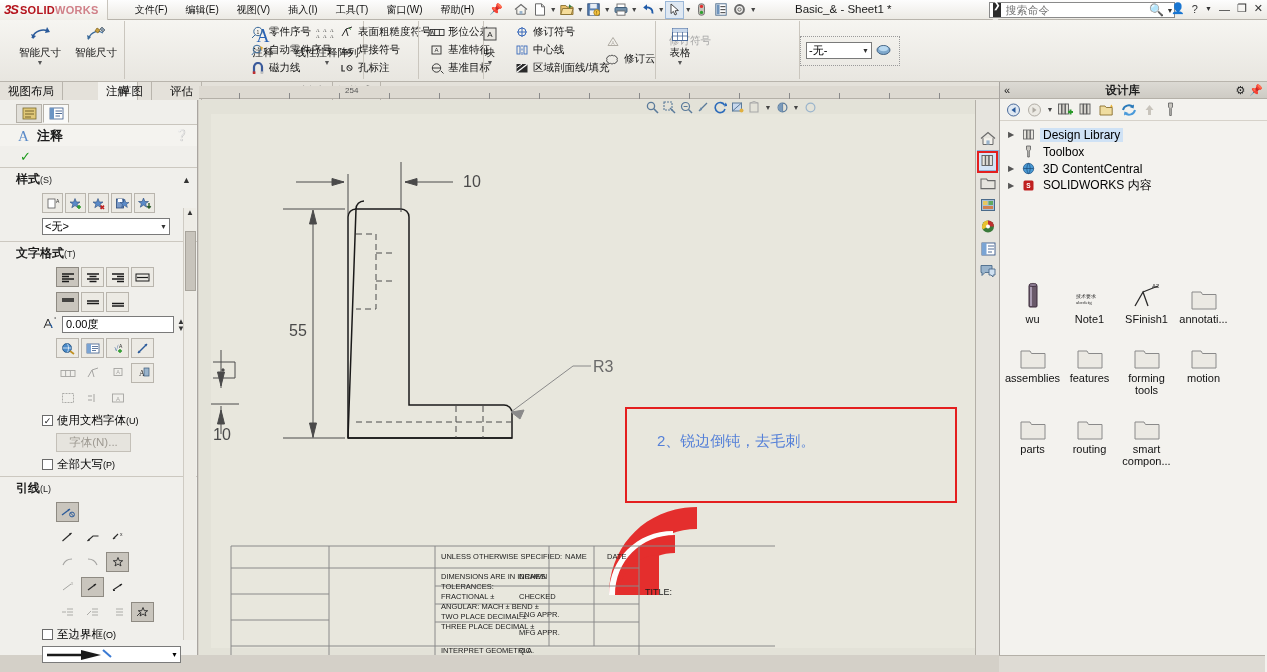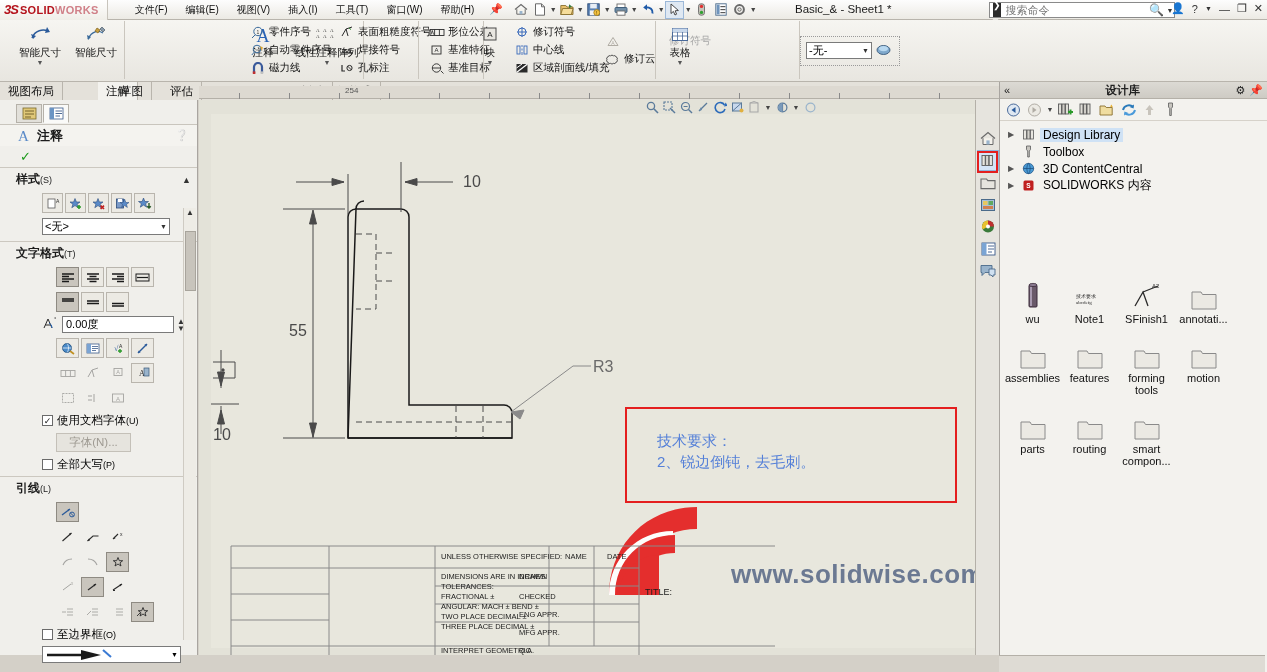--- a/index.html
+++ b/index.html
@@ -1088,33 +1088,31 @@
         <g stroke="#8a8a8a" stroke-width="1" fill="#8a8a8a">
           <path d="M300 298 l62 -46" fill="none"></path>
           <path d="M362 252 h18" fill="none"></path>
           <path d="M300 298 l13 -2 -4 9z"></path>
         </g>
         <text x="382" y="258" font-size="16" fill="#6a6a6a" font-family="Liberation Sans, sans-serif">R3</text>
       </svg>
 
       <div style="position:absolute;left:414px;top:293px;width:332px;height:96px;border:2px solid #e41f1f"></div>
       <div style="position:absolute;left:446px;top:316px;line-height:21px;font-size:15px;color:#5580d8">
-        <div>技术要求：</div>
         <div>2、锐边倒钝，去毛刺。</div>
       </div>
 
       <svg width="420" height="100" viewBox="0 0 420 100" style="position:absolute;left:390px;top:385px;opacity:.92">
         <g fill="#e41f1f">
           <path d="M8 96 C8 46 46 8 96 8 L96 30 C58 30 30 58 30 96 Z"></path>
           <path d="M8 96 C8 60 36 32 72 32 L72 52 C46 52 28 70 28 96 Z" fill="#fff"></path>
           <path d="M14 96 C14 62 40 36 74 36 L74 54 C49 54 32 71 32 96 Z"></path>
           <path d="M18 96 C18 74 36 56 58 56 L58 96 Z"></path>
         </g>
       </svg>
-      <div style="position:absolute;left:520px;top:445px;font-size:26px;font-weight:bold;color:#5a6a88;letter-spacing:.5px;opacity:.88">www.solidwise.com</div>
 
       <svg width="560" height="120" viewBox="0 0 560 120" style="position:absolute;left:8px;top:428px">
         <g stroke="#8a8a8a" stroke-width="1" fill="none">
           <path d="M12 4 H556"></path>
           <path d="M12 4 V120"></path>
           <path d="M12 26 H216"></path>
           <path d="M12 52 H110"></path>
           <path d="M12 78 H110"></path>
           <path d="M110 4 V120"></path>
           <path d="M216 4 V120"></path>

